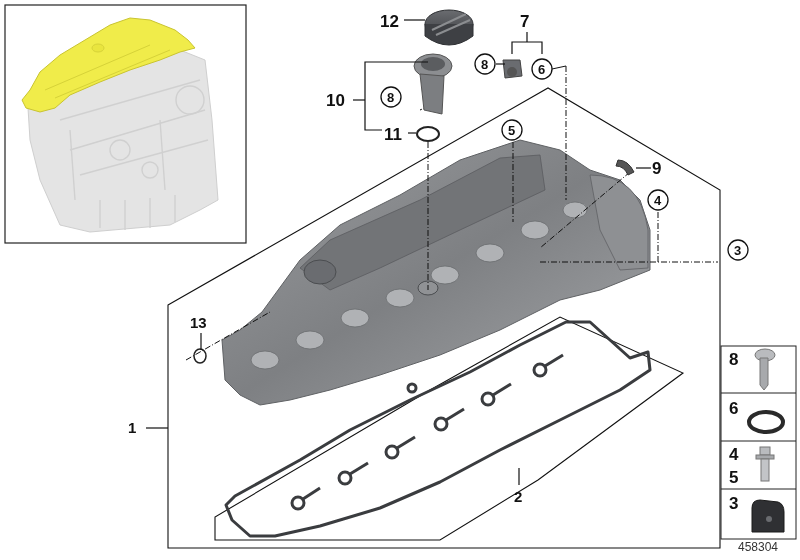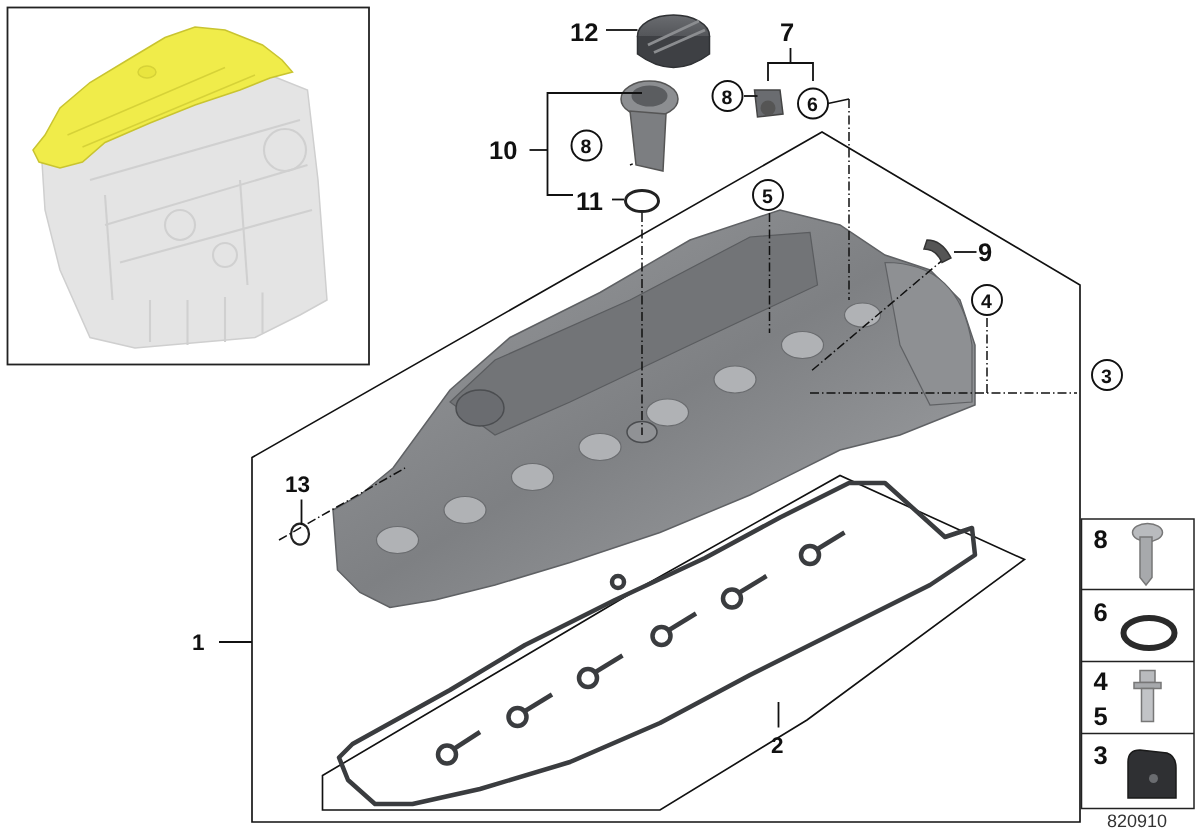--- a/index.html
+++ b/index.html
@@ -217,13 +217,13 @@
       <rect x="761" y="459" width="8" height="22" fill="#c2c4c7" stroke="#777"></rect>
     </g>
     <g>
       <text class="lbl" font-size="17" x="729" y="509">3</text>
       <path d="M752 508 Q752 500 760 500 L778 502 Q784 504 784 512 L784 532 L752 532 Z" fill="#2f3033" stroke="#1a1a1a"></path>
       <circle cx="769" cy="519" r="3" fill="#6a6c70"></circle>
     </g>
   </g>
 </svg>
 
-<div class="diagram-id">820910</div>
+<div class="diagram-id">458304</div>
 
 </body></html>

